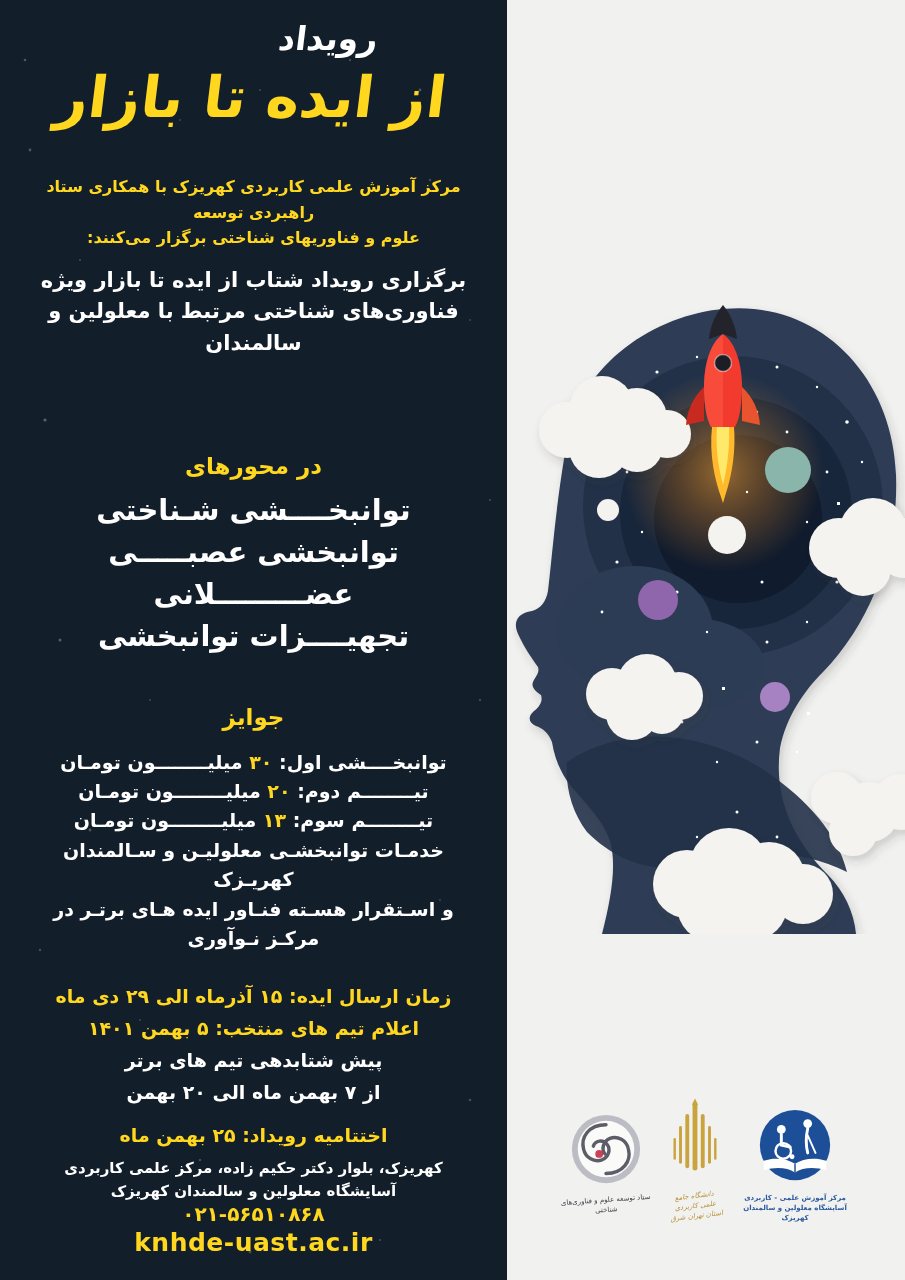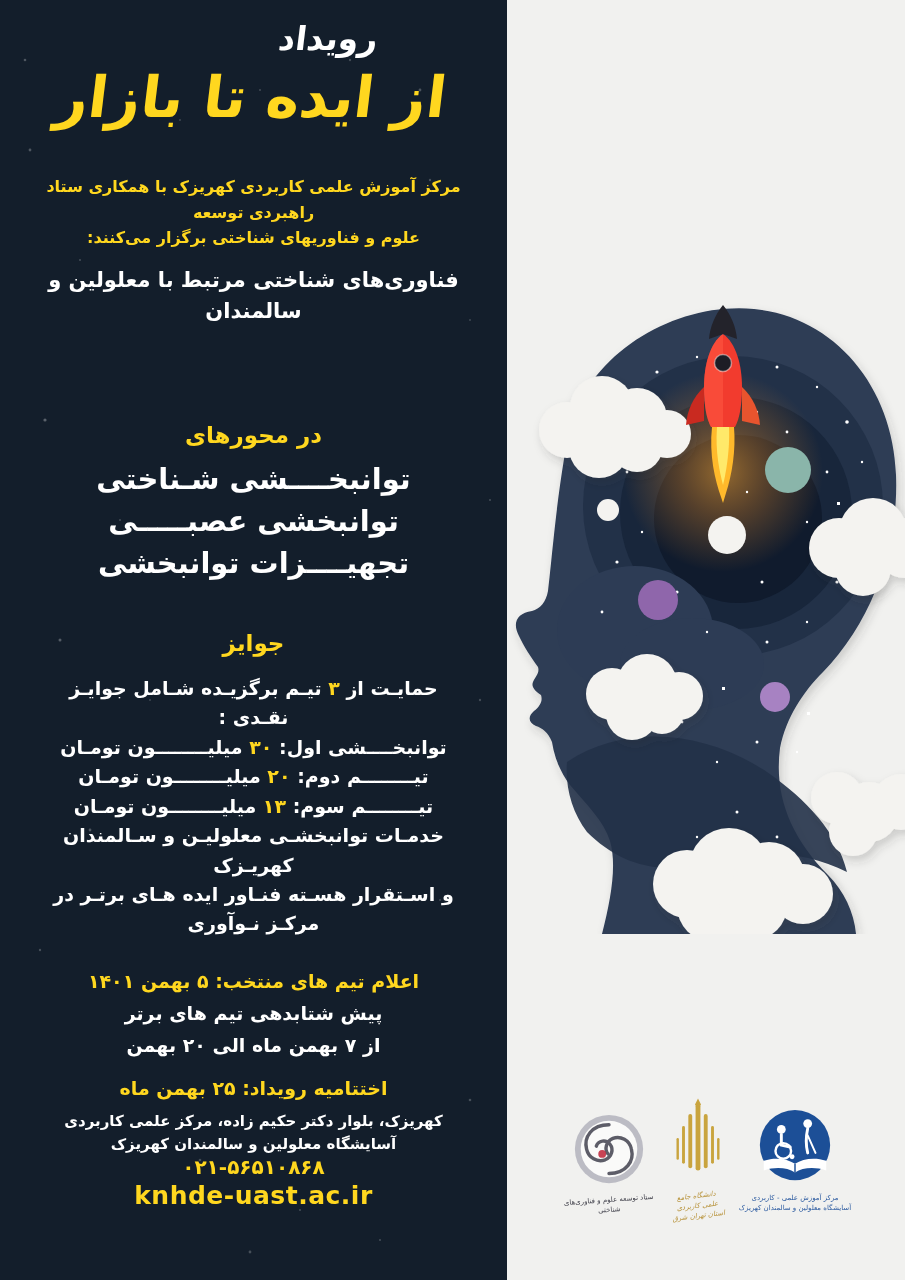--- a/index.html
+++ b/index.html
@@ -37,21 +37,21 @@
   .head-art{position:absolute;top:292px;left:0;width:398px;height:642px;}
   
   .logos{
     position:absolute;top:1098px;left:0;width:398px;
     display:flex;justify-content:center;align-items:flex-start;gap:12px;direction:ltr;z-index:3;
   }
   .logo-block{display:flex;flex-direction:column;align-items:center;}
   .logo-caption{font-size:7px;line-height:1.45;text-align:center;direction:rtl;margin-top:3px;}
   .cap-cognitive{color:#44444e;transform:rotate(-4deg);max-width:96px;}
   .cap-uast{color:#b8933b;transform:rotate(-7deg);font-style:italic;}
-  .cap-kahrizak{color:#2b5aa0;font-weight:400;max-width:118px;}
+  .cap-kahrizak{color:#2b5aa0;font-weight:700;max-width:118px;}
 </style>
 </head>
 <body>
 
 <div class="poster">
 
   <div class="left-panel">
     <svg class="speckles" viewBox="0 0 507 1280" xmlns="http://www.w3.org/2000/svg">
       <g fill="#ffffff">
         <circle cx="30" cy="150" r="1.4" opacity=".25"></circle>
@@ -86,45 +86,47 @@
         <div class="title-small">رویداد</div>
         <div class="title-big">از ایده تا بازار</div>
       </div>
 
       <div class="organizer">
         <div>مرکز آموزش علمی کاربردی کهریزک با همکاری ستاد راهبردی توسعه</div>
         <div>علوم و فناوریهای شناختی برگزار می‌کنند:</div>
       </div>
 
       <div class="event-desc">
+        <div>برگزاری رویداد شتاب از ایده تا بازار ویژه</div>
         <div>فناوری‌های شناختی مرتبط با معلولین و سالمندان</div>
       </div>
 
       <div class="topics">
         <div class="topics-heading">در محورهای</div>
         <div class="topics-list">
           <div>توانبخــــشی شـناختی</div>
           <div>توانبخشی عصبـــــی</div>
+          <div>عضـــــــــلانی</div>
           <div>تجهیــــزات توانبخشی</div>
         </div>
       </div>
 
       <div class="prizes">
         <div class="prizes-heading">جوایز</div>
         <div class="prizes-body">
-          <div><span>حمایـت از </span><span class="c-yellow">۳</span><span> تیـم برگزیـده شـامل جوایـز نقـدی :</span></div>
           <div><span>توانبخــــشی اول: </span><span class="c-yellow">۳۰</span><span> میلیــــــــون تومـان</span></div>
           <div><span>تیــــــــم دوم: </span><span class="c-yellow">۲۰</span><span> میلیــــــــون تومـان</span></div>
           <div><span>تیــــــــم سوم: </span><span class="c-yellow">۱۳</span><span> میلیــــــــون تومـان</span></div>
           <div>خدمـات توانبخشـی معلولیـن و سـالمندان کهریـزک</div>
           <div>و اسـتقرار هسـته فنـاور ایده هـای برتـر در مرکـز نـوآوری</div>
         </div>
       </div>
 
       <div class="schedule">
+        <div class="c-yellow">زمان ارسال ایده: ۱۵ آذرماه الی ۲۹ دی ماه</div>
         <div class="c-yellow">اعلام تیم های منتخب: ۵ بهمن ۱۴۰۱</div>
         <div class="c-white">پیش شتابدهی تیم های برتر</div>
         <div class="c-white">از ۷ بهمن ماه الی ۲۰ بهمن</div>
         <div class="c-yellow closing-line">اختتامیه رویداد: ۲۵ بهمن ماه</div>
       </div>
 
       <div class="address">
         <div>کهریزک، بلوار دکتر حکیم زاده، مرکز علمی کاربردی</div>
         <div>آسایشگاه معلولین و سالمندان کهریزک</div>
       </div>

